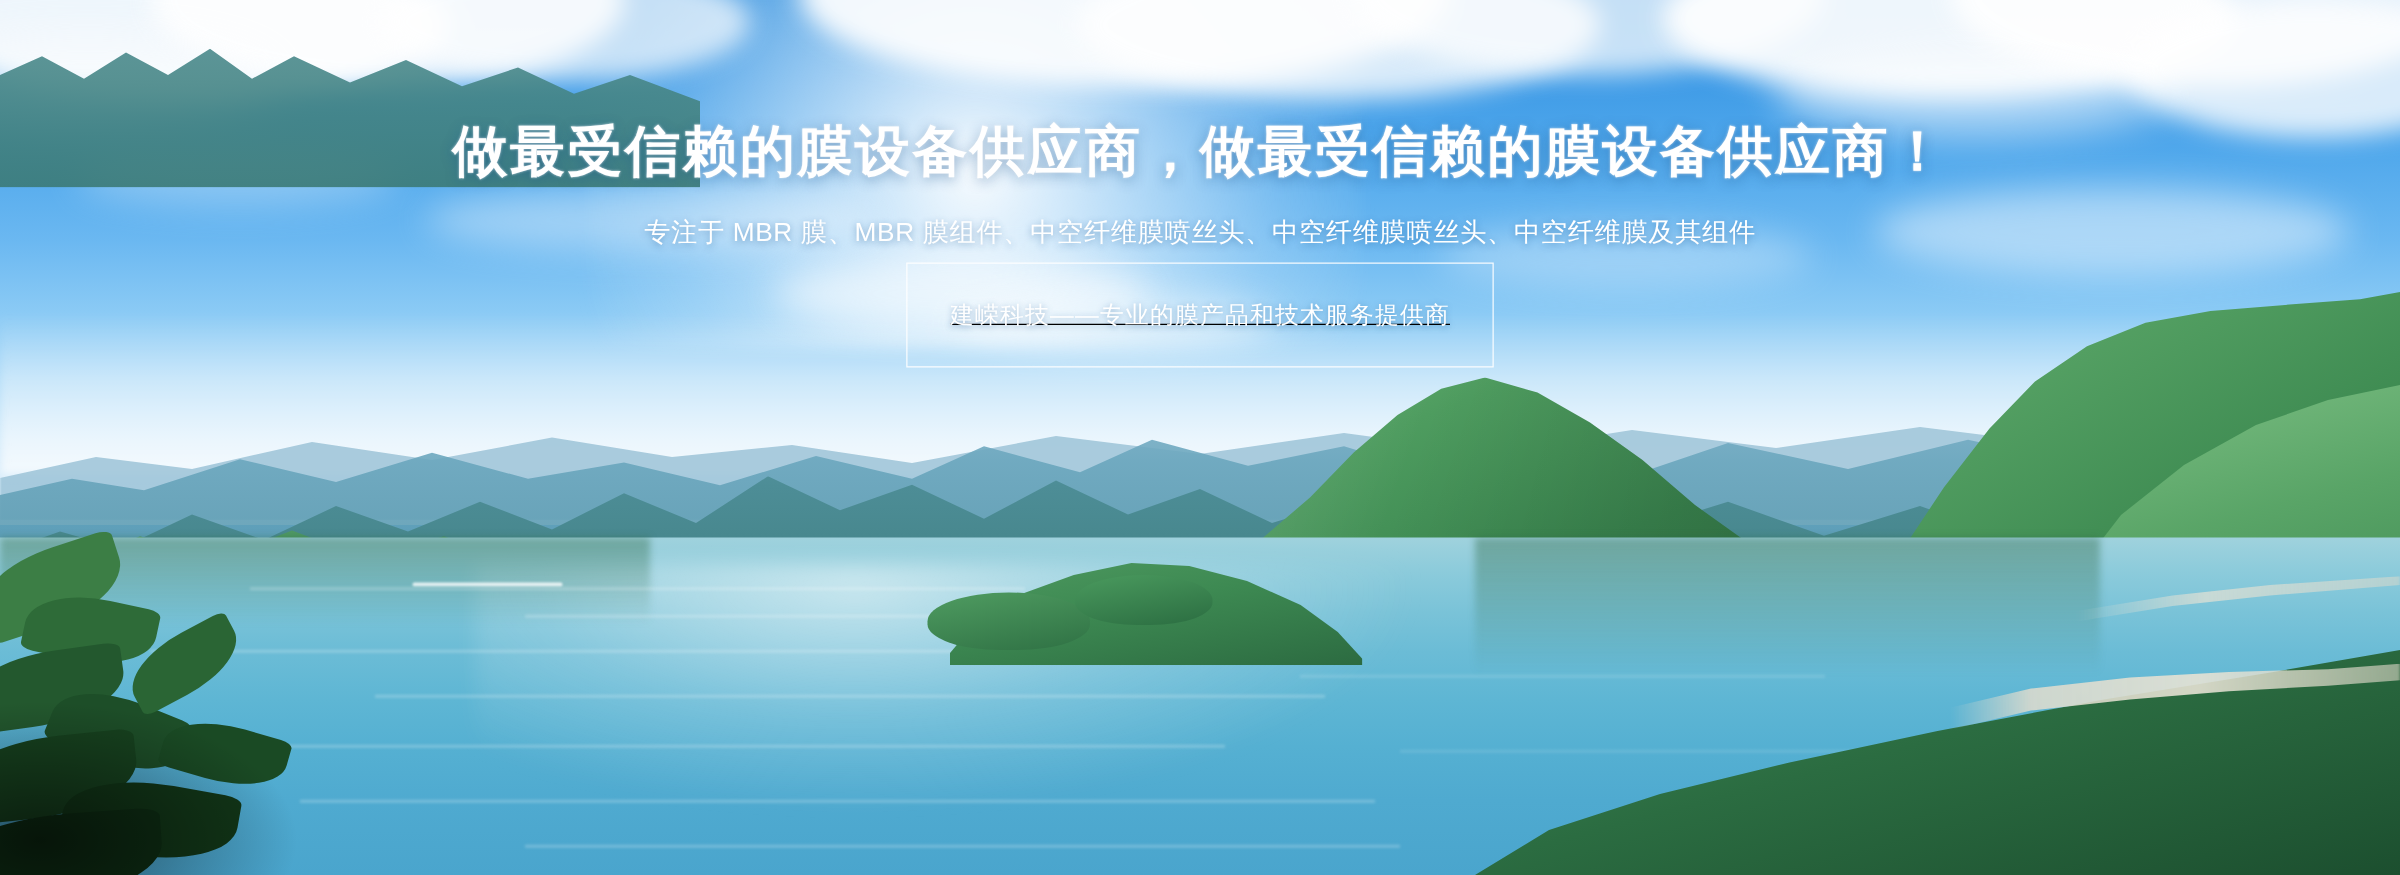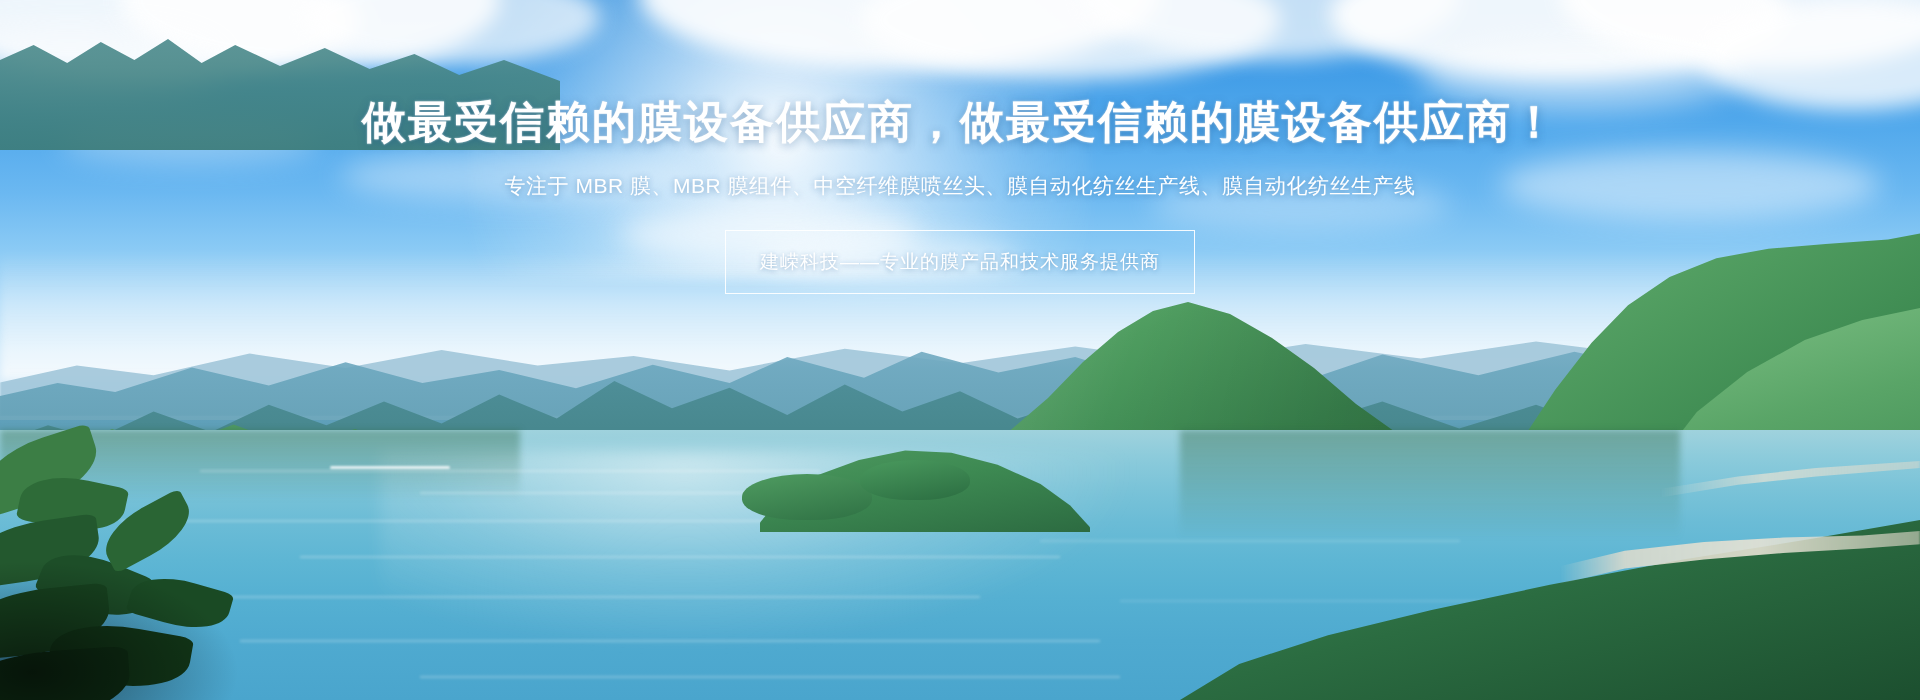--- a/index.html
+++ b/index.html
@@ -251,24 +251,25 @@
   .subtitle{
     margin-top:26px;
     font-size:21px;
     color:#ffffff;
     letter-spacing:.5px;
     white-space:nowrap;
     text-shadow:0 1px 6px rgba(20,80,140,.45);
     pointer-events:auto;
   }
   .tagline-box{
-    margin-top:30px;
+    margin-top:10px;
     border:1px solid rgba(255,255,255,.92);
-    padding:18px 34px;
+    padding:28px 34px;
     pointer-events:auto;
+    text-decoration:underline;
   }
   .tagline-text{
     font-size:19px;
     color:#ffffff;
     letter-spacing:1px;
     white-space:nowrap;
     text-shadow:0 1px 5px rgba(20,80,140,.4);
   }
 </style>
 </head>
@@ -341,19 +342,19 @@
     <div class="leaf lf5"></div>
     <div class="leaf lf6"></div>
     <div class="leaf lf7"></div>
     <div class="leaf lf8"></div>
     <div class="leaf lf9"></div>
   </div>
   <div class="leaf-shade"></div>
 
   <div class="overlay">
     <div class="headline">做最受信赖的膜设备供应商，做最受信赖的膜设备供应商！</div>
-    <div class="subtitle">专注于 MBR 膜、MBR 膜组件、中空纤维膜喷丝头、膜自动化纺丝生产线、膜自动化纺丝生产线</div>
+    <div class="subtitle">专注于 MBR 膜、MBR 膜组件、中空纤维膜喷丝头、中空纤维膜喷丝头、中空纤维膜及其组件</div>
     <div class="tagline-box">
       <div class="tagline-text">建嵘科技——专业的膜产品和技术服务提供商</div>
     </div>
   </div>
 
 </div>
 
 </body></html>

